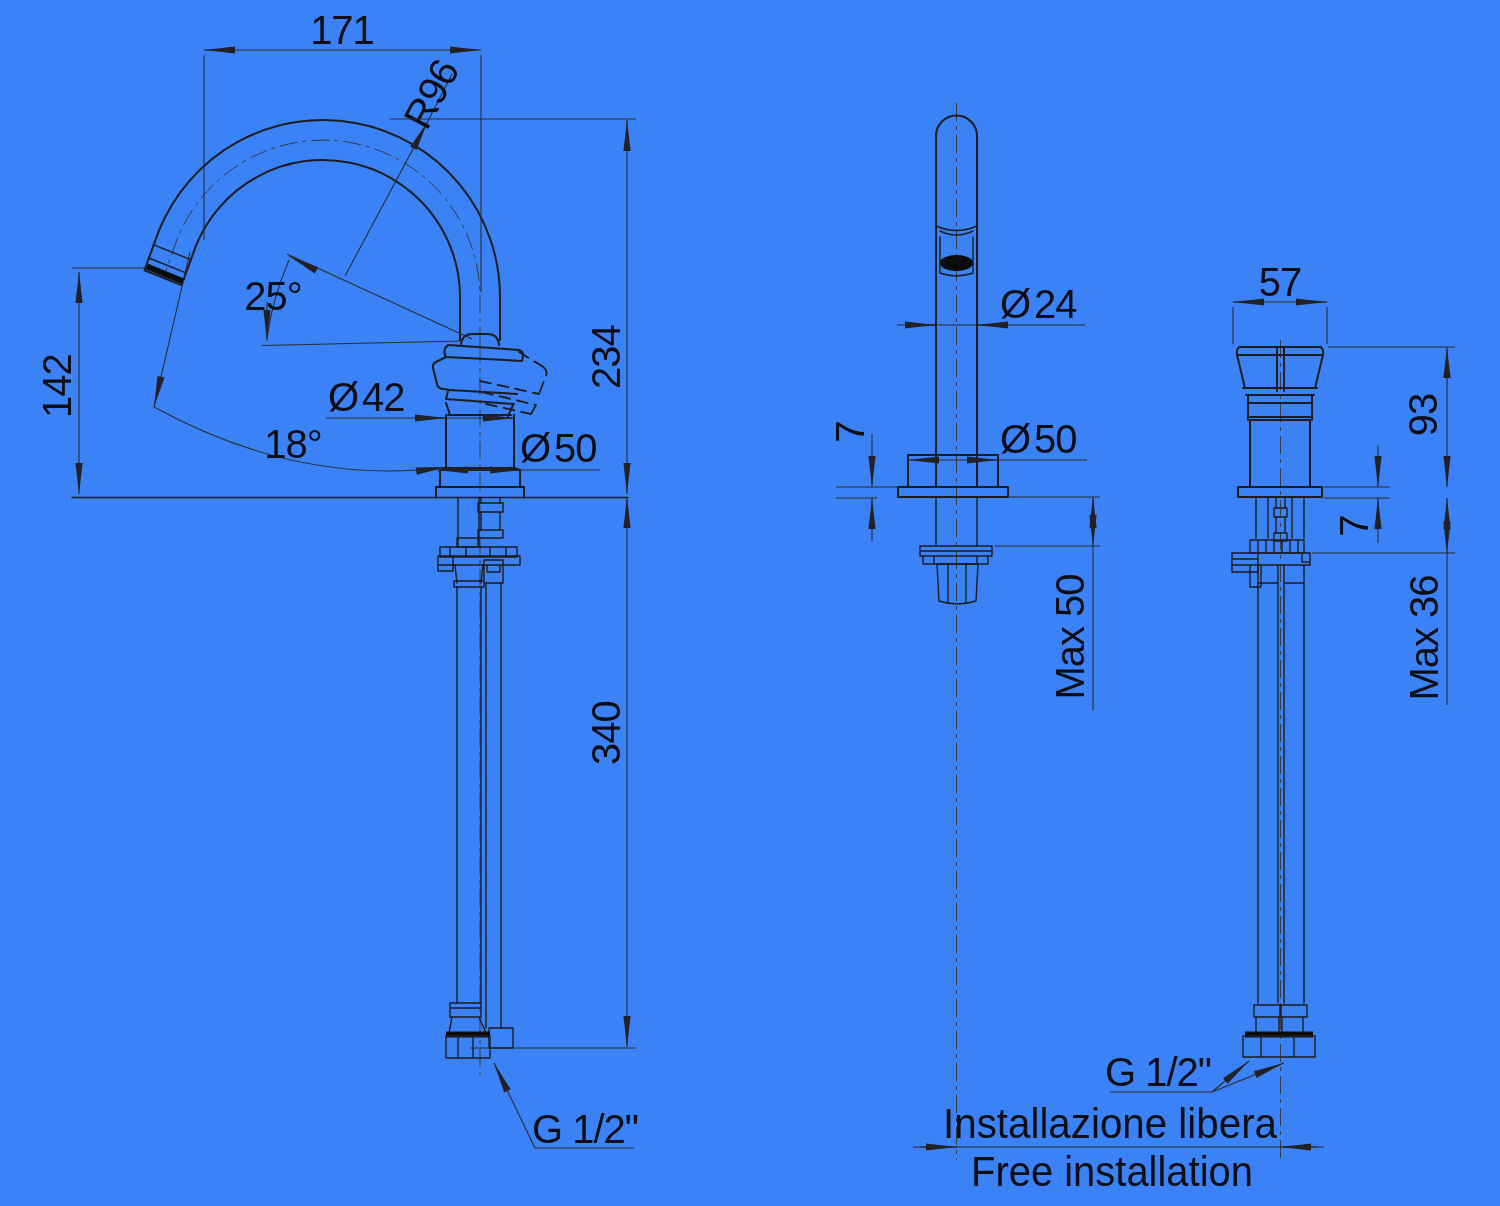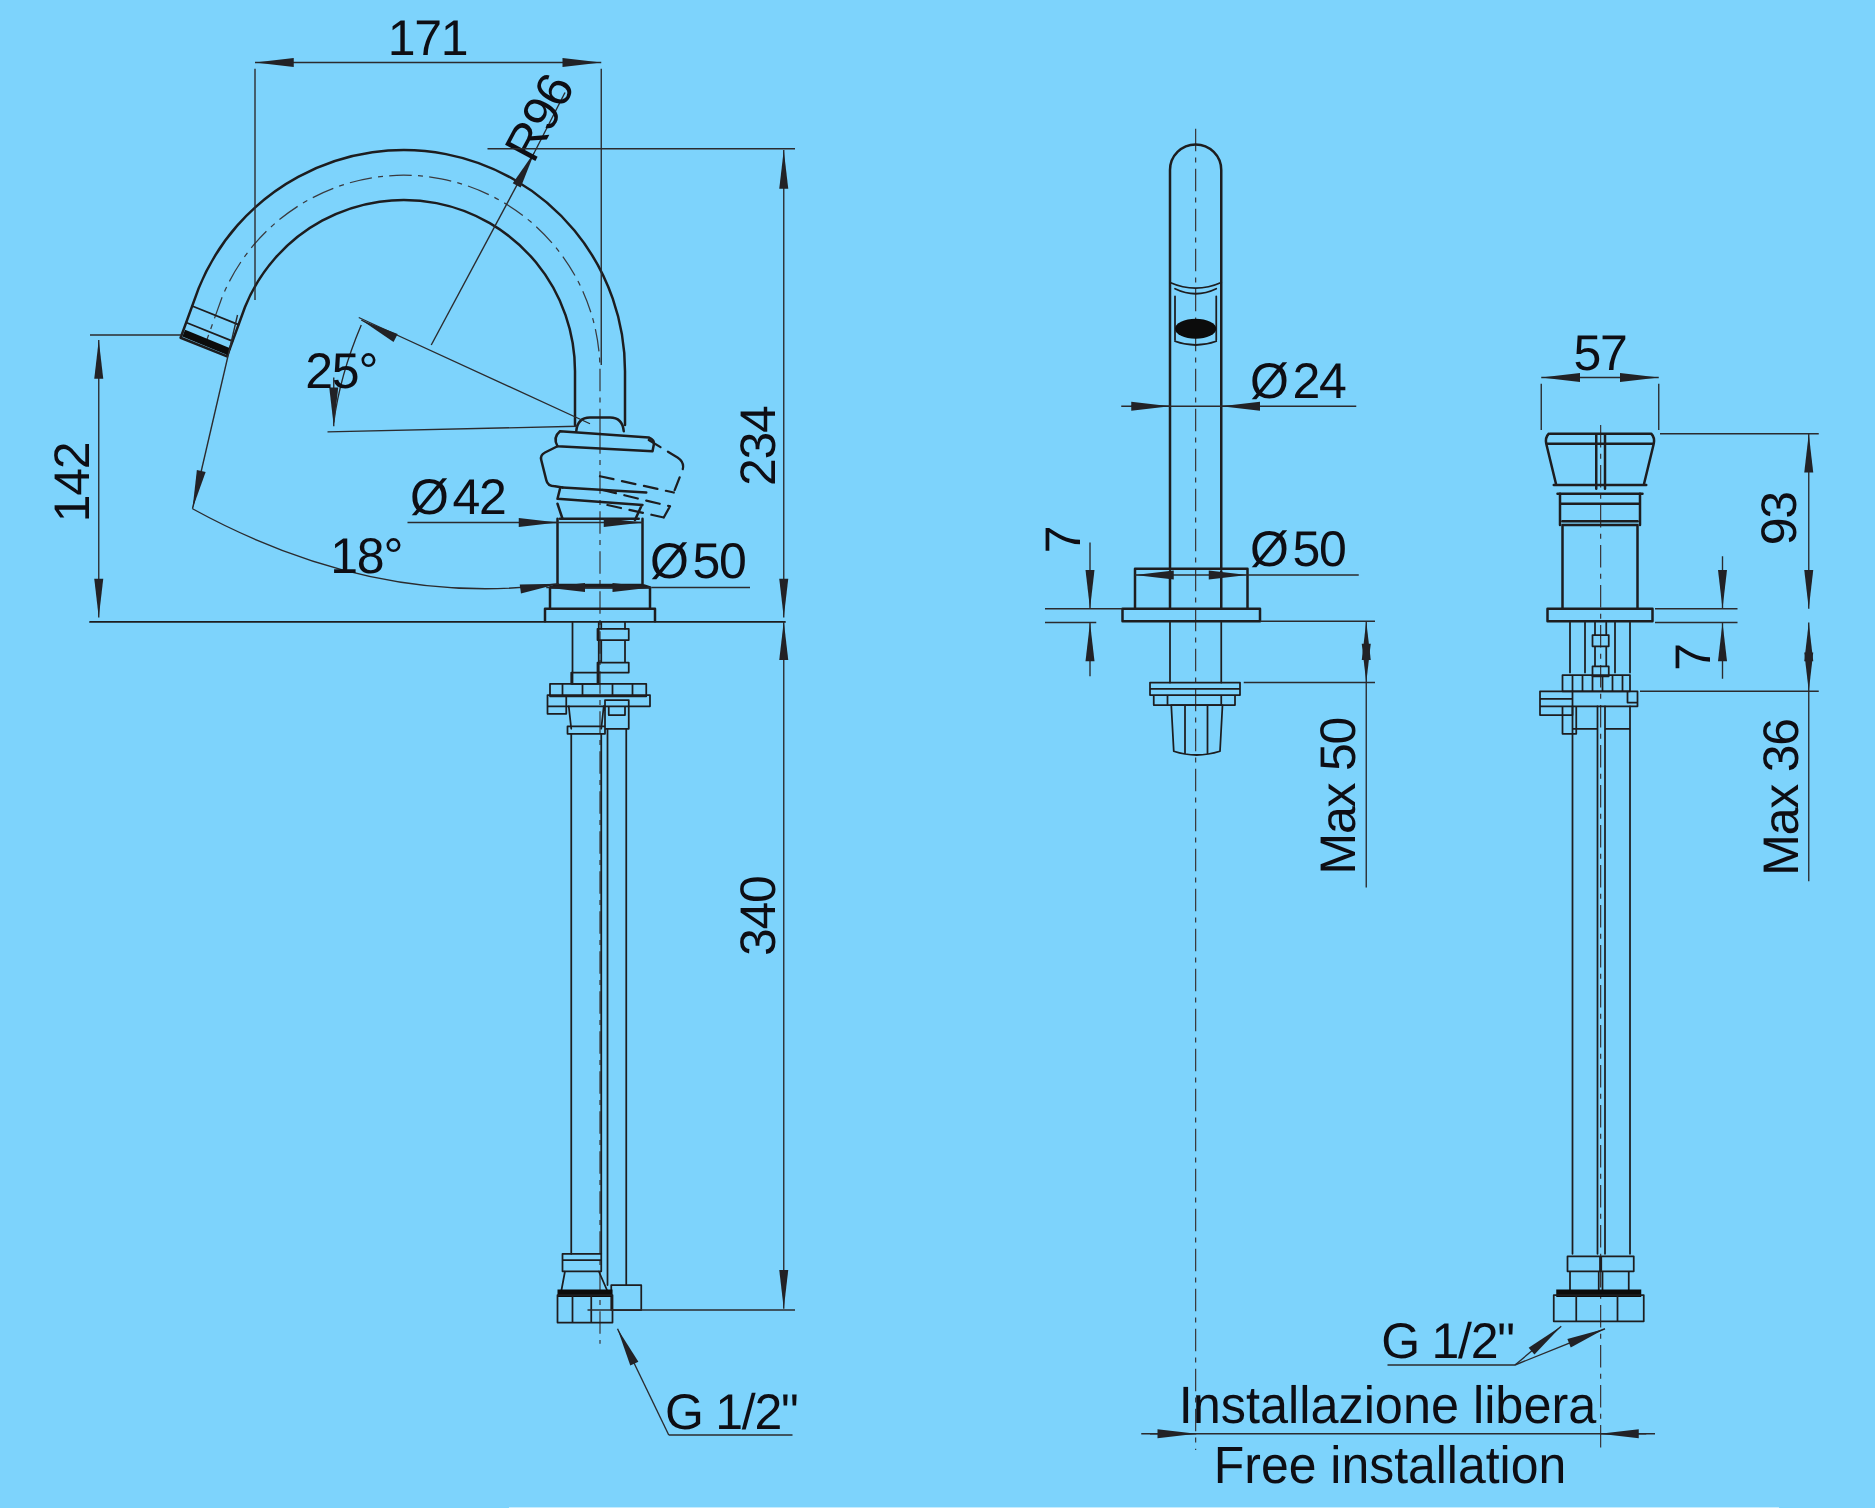--- a/index.html
+++ b/index.html
@@ -1,16 +1,16 @@
 <!DOCTYPE html>
 <html><head>
 <meta charset="utf-8">
 <style>
   html,body{margin:0;padding:0;background:#fff;}
-  .page{width:1500px;height:1206px;background:#7dd3fc;position:relative;overflow:hidden;}
+  .page{width:1500px;height:1206px;background:#3b82f6;position:relative;overflow:hidden;}
   svg{display:block;}
   svg text{font-family:"Liberation Sans",sans-serif;fill:#0e0e14;font-size:40px;letter-spacing:-1px;}
   svg text.note{font-size:42px;letter-spacing:0;}
   .o2{stroke:#1d1d1f;stroke-width:2;fill:none;stroke-linecap:round;stroke-linejoin:round;}
   .o1{stroke:#1d1d1f;stroke-width:1.4;fill:none;stroke-linecap:round;stroke-linejoin:round;}
   .hid{stroke:#1d1d1f;stroke-width:1.8;fill:none;stroke-dasharray:11 7;stroke-linecap:round;}
   .cl{stroke:#3a3a3e;stroke-width:1;fill:none;stroke-dasharray:18 5 4 5;}
   .dim{stroke:#2b2b2e;stroke-width:1.1;fill:none;}
   .heavy{stroke:#0c0c0c;stroke-width:6;fill:none;}
   .ink{fill:#0c0c0c;stroke:none;}

